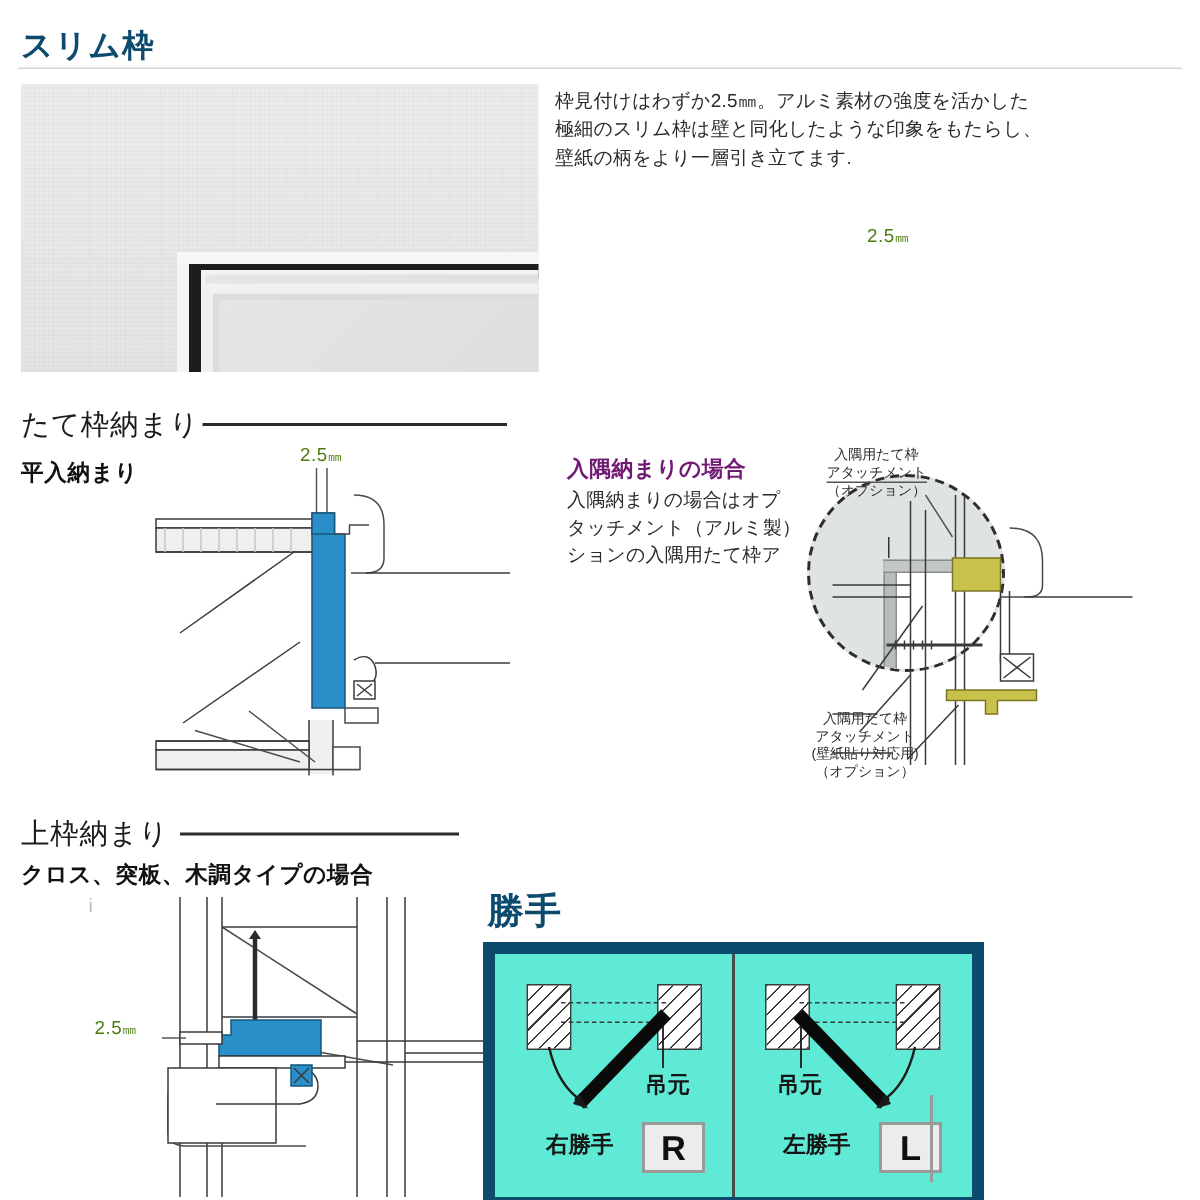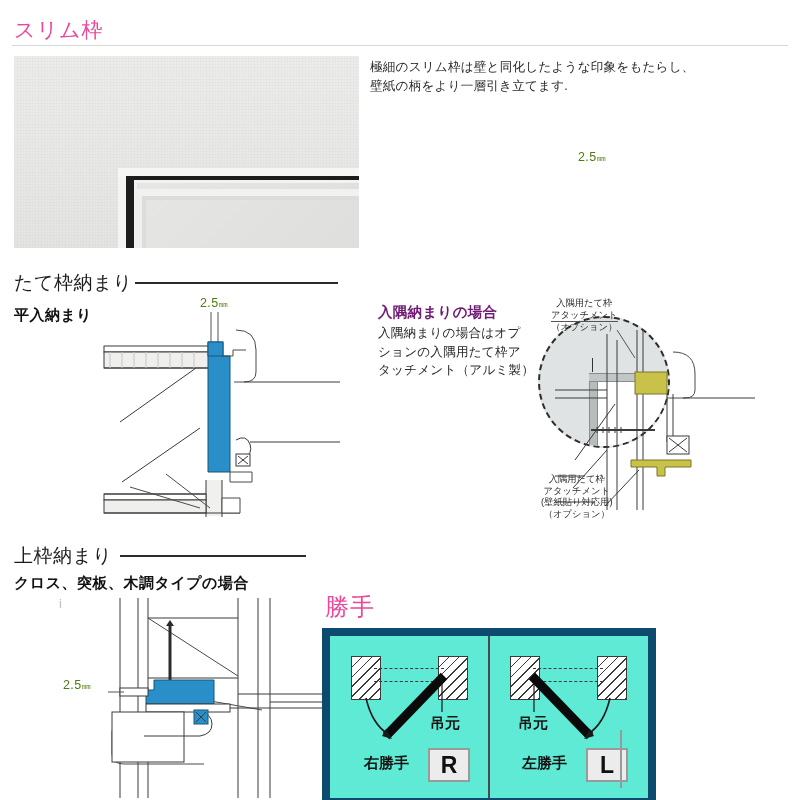--- a/index.html
+++ b/index.html
@@ -10,21 +10,21 @@
     color:#1a1a1a;
     position:relative;
     overflow:hidden;
     -webkit-font-smoothing:antialiased;
   }
   .page{position:absolute;inset:0;}
   .abs{position:absolute;}
 
   
   .h-main{
-    font-size:21px;font-weight:normal;letter-spacing:1px;color:#ec4899;
+    font-size:21px;font-weight:bold;letter-spacing:1px;color:#0c4a6e;
     white-space:nowrap;
   }
   .rule-light{background:#d8d8d8;height:1px;}
   .rule-dark{background:#2b2b2b;height:2px;}
   .h-sec{
     font-size:19px;font-weight:normal;color:#1b1b1b;letter-spacing:.5px;white-space:nowrap;
   }
   .h-sub{
     font-size:15px;font-weight:bold;color:#111;letter-spacing:.5px;white-space:nowrap;
   }
@@ -123,20 +123,21 @@
     <div class="ph-gap-v"></div>
     <div class="ph-gap-h"></div>
     <div class="ph-door"></div>
     <div class="ph-bevel-v"></div>
     <div class="ph-bevel-h"></div>
     <div class="ph-shadow-v"></div>
     <div class="ph-shadow-h"></div>
   </div>
 
   <div class="abs body-txt" style="left:370px;top:58px;width:330px;">
+    <div>枠見付けはわずか2.5㎜。アルミ素材の強度を活かした</div>
     <div>極細のスリム枠は壁と同化したような印象をもたらし、</div>
     <div>壁紙の柄をより一層引き立てます.</div>
   </div>
 
   <div class="abs circ" style="left:538px;top:124px;width:128px;height:128px;">
     <div class="circ-white"></div>
     <div class="circ-v"></div>
     <div class="circ-h"></div>
     <div class="circ-tick"></div>
   </div>
@@ -202,22 +203,22 @@
       <line x1="4" y1="201" x2="140" y2="201"></line>
       <line x1="30" y1="175" x2="100" y2="196" stroke="#4a4a4a"></line>
       <line x1="66" y1="162" x2="110" y2="196" stroke="#4a4a4a"></line>
       <path d="M122 186 L140 186 L140 201 L122 201 Z" fill="#ffffff" stroke="#4a4a4a"></path>
     </g>
   </svg>
 
   <div class="abs h-blk" style="left:378px;top:303px;">入隅納まりの場合</div>
   <div class="abs body-txt" style="left:378px;top:324px;width:170px;line-height:18.5px;">
     <div>入隅納まりの場合はオプ</div>
+    <div>タッチメント（アルミ製）</div>
     <div>ションの入隅用たて枠ア</div>
-    <div>タッチメント（アルミ製）</div>
   </div>
 
   <div class="abs ann" style="left:551px;top:298px;">
     <div>入隅用たて枠</div>
     <div class="ann-u">アタッチメント</div>
     <div>（オプション）</div>
   </div>
 
   <div class="abs ann" style="left:541px;top:474px;">
     <div>入隅用たて枠</div>

